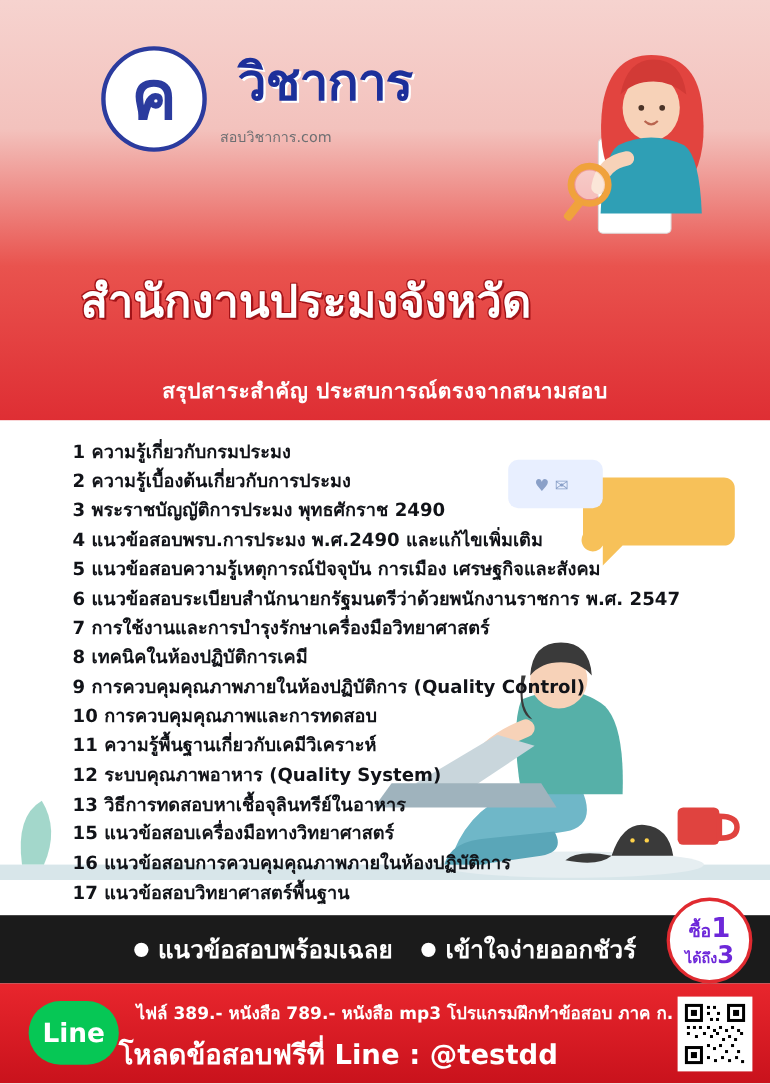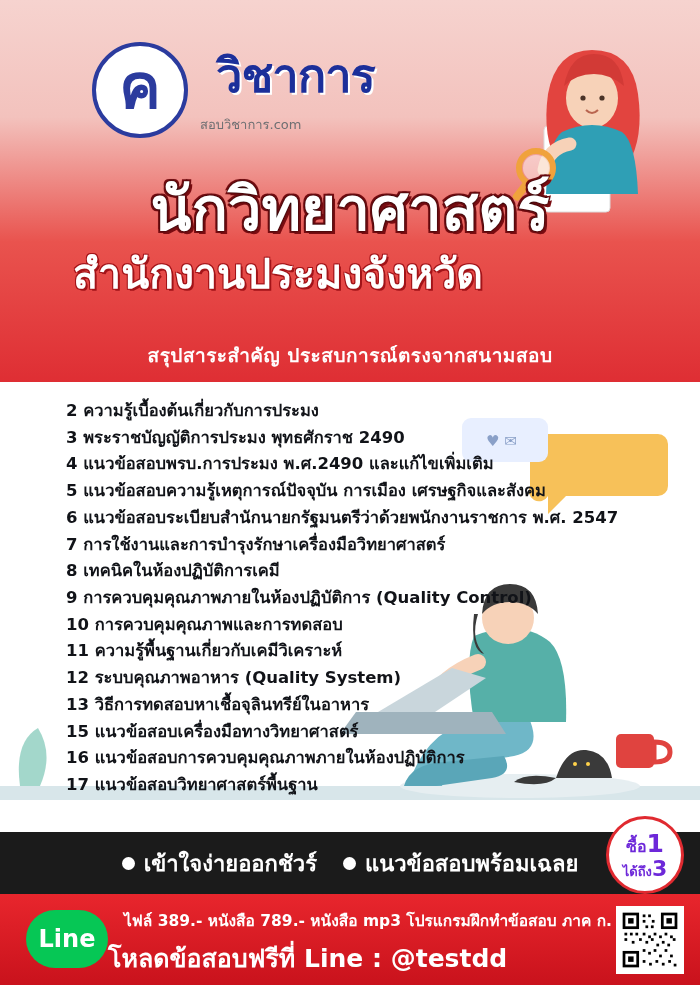--- a/index.html
+++ b/index.html
@@ -189,21 +189,20 @@
     <div class="logo-wrap">
       <div class="logo-circle">
         <span class="logo-glyph">ค</span>
       </div>
       <div class="logo-text">
         <div class="logo-word">วิชาการ</div>
         <div class="logo-sub">สอบวิชาการ.com</div>
       </div>
     </div>
 
-    <div class="title-main">นักวิทยาศาสตร์</div>
     <div class="title-sub">สำนักงานประมงจังหวัด</div>
     <div class="tagline">สรุปสาระสำคัญ ประสบการณ์ตรงจากสนามสอบ</div>
   </div>
 
   <div class="mid">
 
     <svg class="illustration" viewBox="0 0 700 455">
 
       <path d="M540 52 h118 a10 10 0 0 1 10 10 v42 a10 10 0 0 1 -10 10 h-92 l-18 18 v-18 a10 10 0 0 1 -18 -10 v-42 a10 10 0 0 1 10 -10z" fill="#f6b63c" opacity="0.85"></path>
       <rect x="462" y="36" width="86" height="44" rx="9" fill="#e8efff"></rect>
@@ -233,20 +232,21 @@
 
       <path d="M556 396 q10-30 30-28 q22 2 26 28z" fill="#3a3a3a"></path>
       <path d="M556 396 q-30-6 -42 4 q30 6 42 -4z" fill="#3a3a3a"></path>
       <circle cx="575" cy="382" r="2" fill="#ffd24a"></circle>
       <circle cx="588" cy="382" r="2" fill="#ffd24a"></circle>
 
       <path d="M20 404 q-6-44 18-58 q16 26 2 58z" fill="#7cc6b5" opacity="0.7"></path>
     </svg>
 
     <div class="topics">
+      <div class="topic">1 ความรู้เกี่ยวกับกรมประมง</div>
       <div class="topic">2 ความรู้เบื้องต้นเกี่ยวกับการประมง</div>
       <div class="topic">3 พระราชบัญญัติการประมง พุทธศักราช 2490</div>
       <div class="topic">4 แนวข้อสอบพรบ.การประมง พ.ศ.2490 และแก้ไขเพิ่มเติม</div>
       <div class="topic">5 แนวข้อสอบความรู้เหตุการณ์ปัจจุบัน การเมือง เศรษฐกิจและสังคม</div>
       <div class="topic">6 แนวข้อสอบระเบียบสำนักนายกรัฐมนตรีว่าด้วยพนักงานราชการ พ.ศ. 2547</div>
       <div class="topic">7 การใช้งานและการบำรุงรักษาเครื่องมือวิทยาศาสตร์</div>
       <div class="topic">8 เทคนิคในห้องปฏิบัติการเคมี</div>
       <div class="topic">9 การควบคุมคุณภาพภายในห้องปฏิบัติการ (Quality Control)</div>
       <div class="topic">10 การควบคุมคุณภาพและการทดสอบ</div>
       <div class="topic">11 ความรู้พื้นฐานเกี่ยวกับเคมีวิเคราะห์</div>
@@ -255,25 +255,25 @@
       <div class="topic">15 แนวข้อสอบเครื่องมือทางวิทยาศาสตร์</div>
       <div class="topic">16 แนวข้อสอบการควบคุมคุณภาพภายในห้องปฏิบัติการ</div>
       <div class="topic">17 แนวข้อสอบวิทยาศาสตร์พื้นฐาน</div>
 
     </div>
   </div>
 
   <div class="black-bar">
     <span class="bar-item">
       <span class="dot"></span>
-      <span>เข้าใจง่ายออกชัวร์</span>
+      <span>แนวข้อสอบพร้อมเฉลย</span>
     </span>
     <span class="bar-item">
       <span class="dot"></span>
-      <span>แนวข้อสอบพร้อมเฉลย</span>
+      <span>เข้าใจง่ายออกชัวร์</span>
     </span>
 
     <div class="promo-badge">
       <div class="promo-l1">
         <span>ซื้อ</span><b>1</b>
       </div>
       <div class="promo-l2">
         <span>ได้ถึง</span><b>3</b>
       </div>
     </div>

